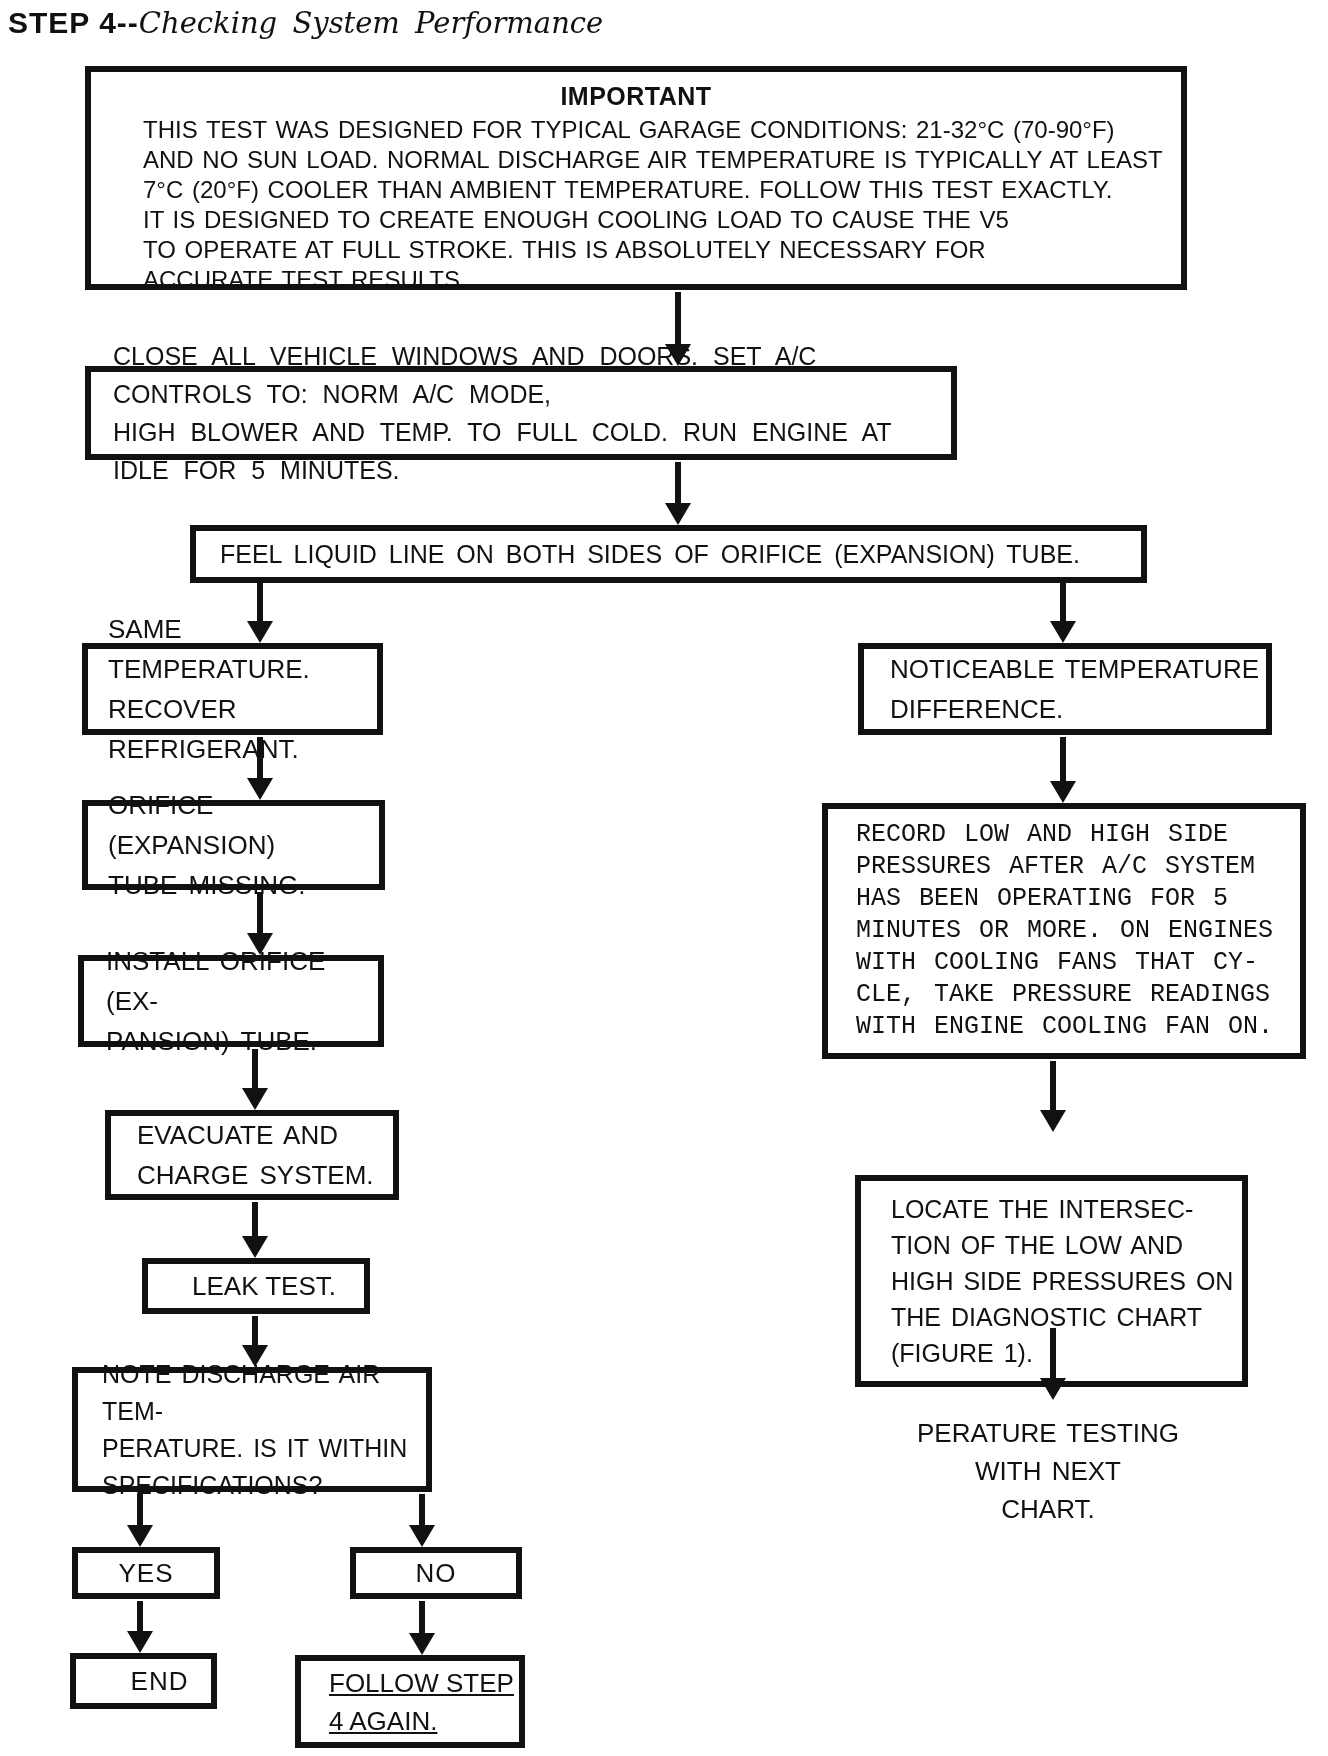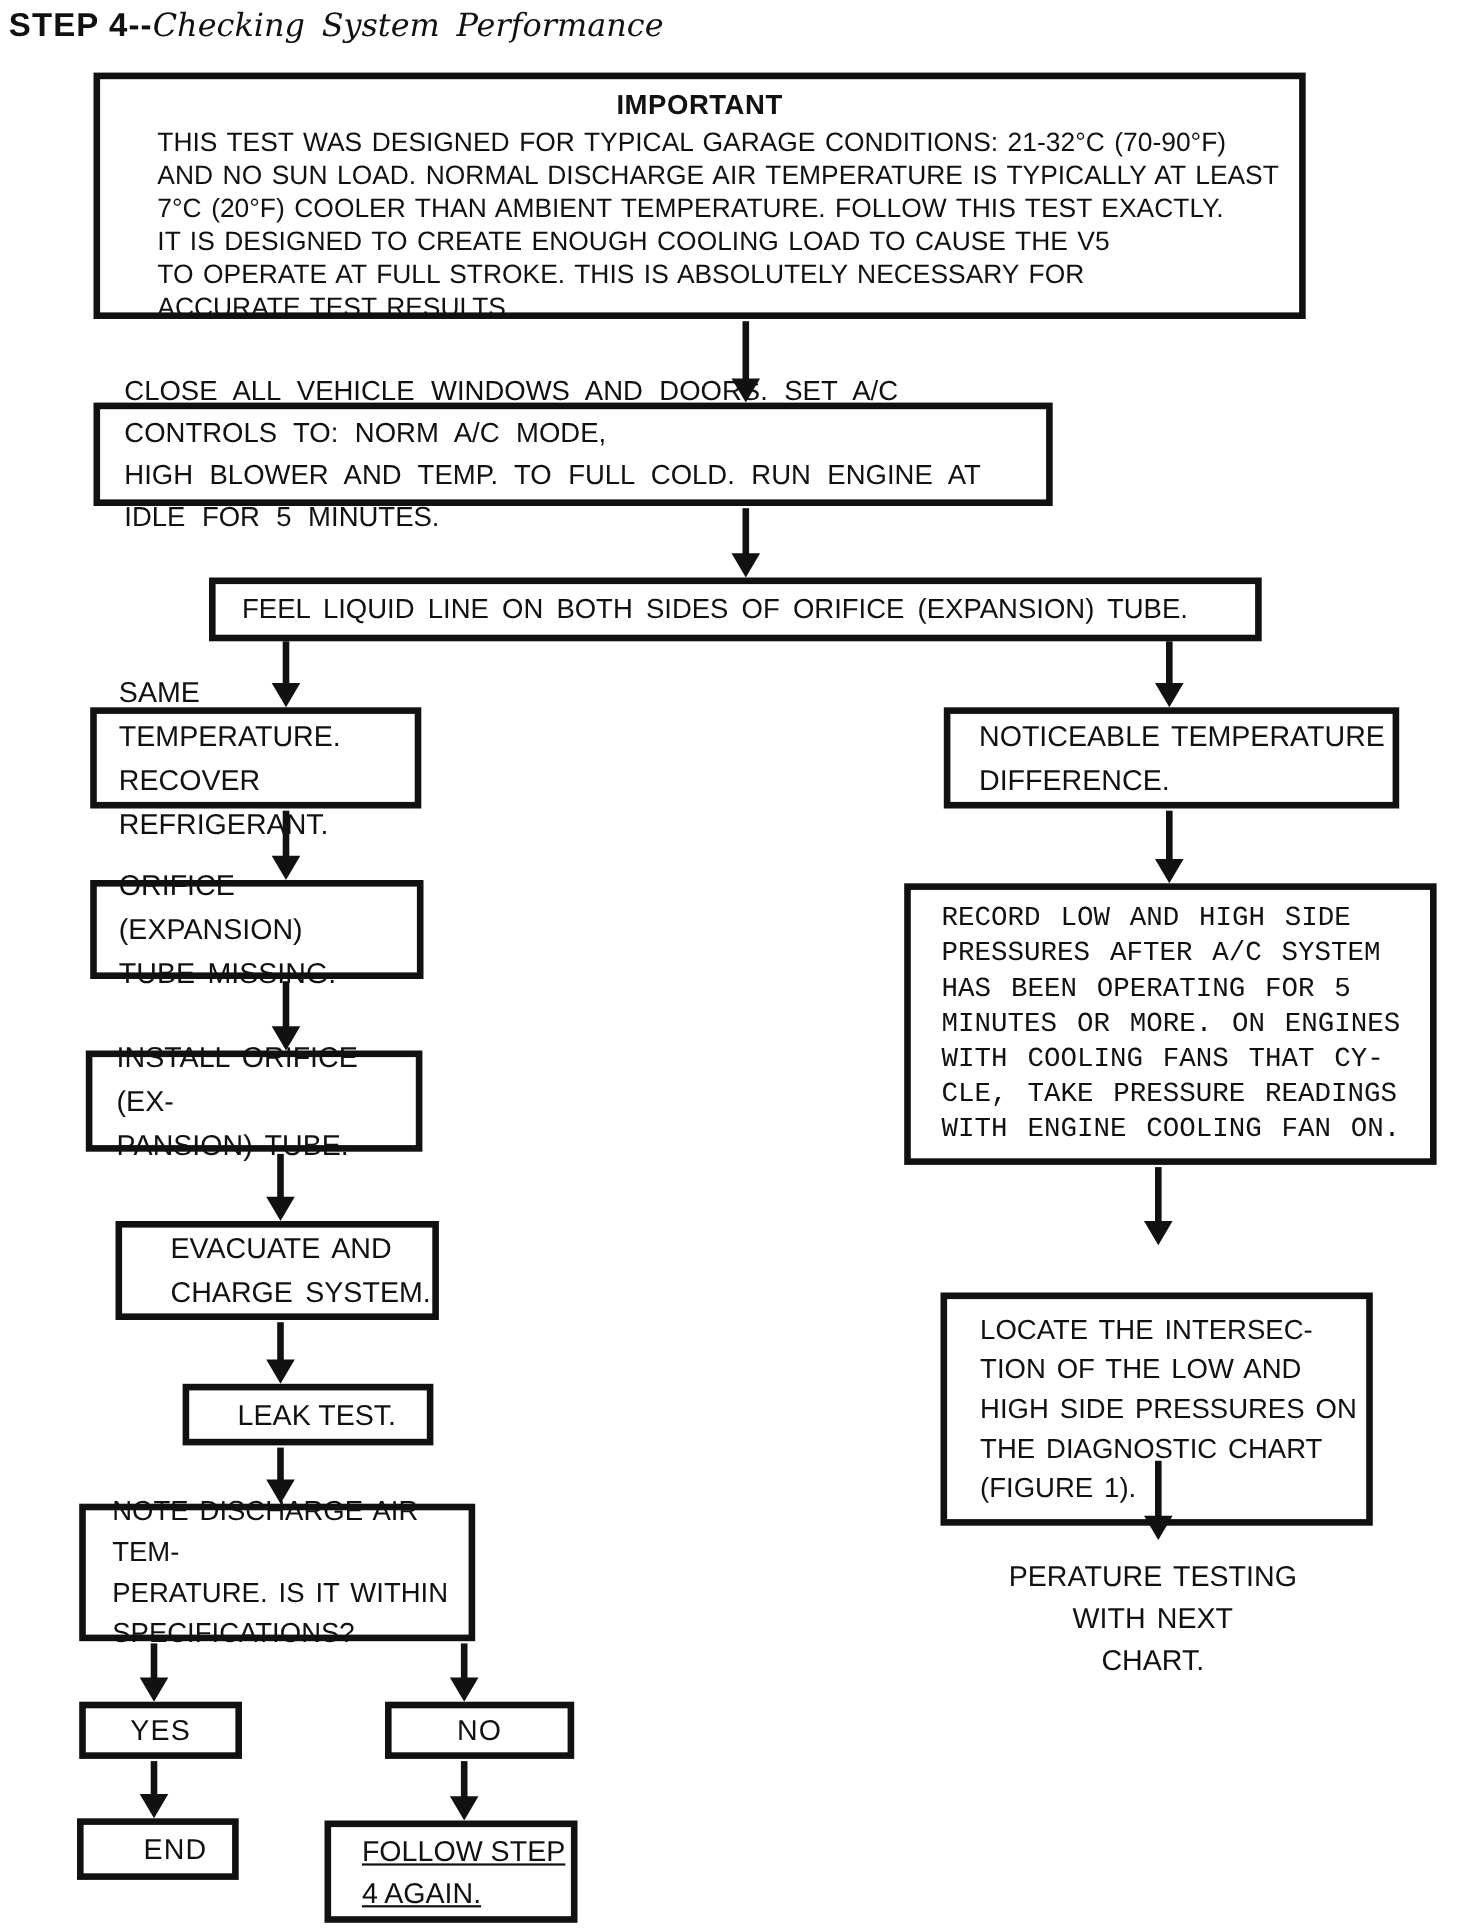--- a/index.html
+++ b/index.html
@@ -63,21 +63,21 @@
     margin-bottom:4px;margin-left:-42px;letter-spacing:.5px;
   }
   #important-box .lines{font-size:24px;line-height:30px;word-spacing:2px;}
   
   #close-box{padding-left:22px;font-size:25px;line-height:38px;word-spacing:8px;}
   #feel-box{padding-left:24px;font-size:25px;word-spacing:5px;}
   
   .small-node{font-size:26px;line-height:40px;word-spacing:4px;}
   #same-box,#orifice-box{padding-left:20px;}
   #install-box{padding-left:22px;}
-  #evacuate-box{padding-left:44px;}
+  #evacuate-box{padding-left:26px;}
   #leak-box{padding-left:44px;font-size:26px;}
   #note-box{padding-left:24px;font-size:25px;line-height:37px;word-spacing:3px;}
   .tiny-node{font-size:26px;letter-spacing:1px;}
   #follow-box{padding-left:28px;font-size:26px;line-height:38px;}
   
   #noticeable-box{padding-left:26px;font-size:26px;line-height:40px;word-spacing:3px;}
   #record-box{padding-left:28px;font-size:25px;line-height:32px;word-spacing:3px;font-family:Liberation Mono, monospace;}
   #locate-box{padding-left:30px;font-size:25px;line-height:36px;word-spacing:3px;}
   #continue-text{
     position:absolute;text-align:center;
@@ -166,21 +166,21 @@
   <div id="evacuate-box" class="box lines small-node" style="left:105px;top:1110px;width:294px;height:90px;">
       <div>EVACUATE AND</div>
       <div>CHARGE SYSTEM.</div>
     </div>
 
   <div class="arrow" style="left:242px;top:1202px;height:56px;">
     <div class="shaft"></div>
     <div class="head"></div>
   </div>
 
-  <div id="leak-box" class="box" style="left:142px;top:1258px;width:228px;height:56px;margin-left:24px;">
+  <div id="leak-box" class="box" style="left:142px;top:1258px;width:228px;height:56px;">
     <div>LEAK TEST.</div>
   </div>
 
   <div class="arrow" style="left:242px;top:1316px;height:51px;">
     <div class="shaft"></div>
     <div class="head"></div>
   </div>
 
   <div id="note-box" class="box lines" style="left:72px;top:1367px;width:360px;height:125px;">
       <div>NOTE DISCHARGE AIR TEM-</div>

